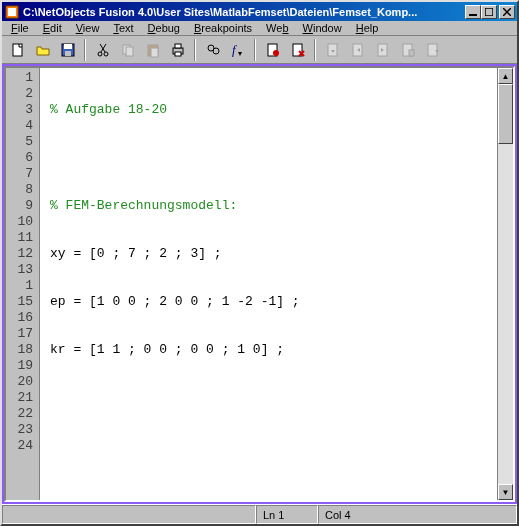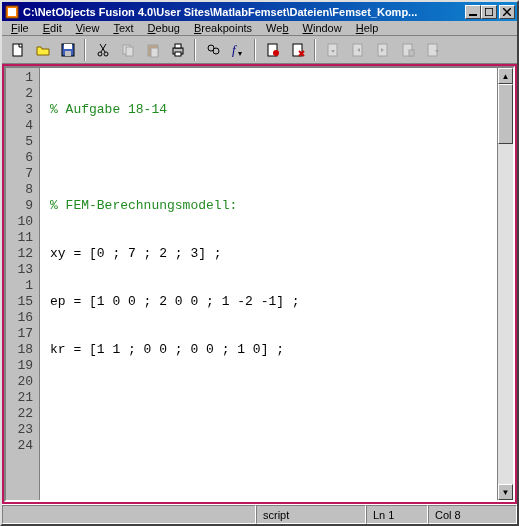--- a/index.html
+++ b/index.html
@@ -1,17 +1,17 @@
 <!DOCTYPE html>
 <html><head>
 <meta charset="utf-8">
 <style>
   * { margin: 0; padding: 0; box-sizing: border-box; }
   body { font-family: "MS Sans Serif", Tahoma, sans-serif; font-size: 11px; background: #c0c0c0; overflow: hidden; }
-  .window { width: 519px; height: 526px; border: 2px solid; border-color: #dfdfdf #404040 #404040 #dfdfdf; background: #be185d; display: flex; flex-direction: column; }
+  .window { width: 519px; height: 526px; border: 2px solid; border-color: #dfdfdf #404040 #404040 #dfdfdf; background: #8b5cf6; display: flex; flex-direction: column; }
   .titlebar { height: 19px; background: linear-gradient(to right, #000080, #1084d0); display: flex; align-items: center; padding: 0 2px; color: #fff; font-weight: bold; }
   .titlebar-icon { width: 16px; height: 16px; margin-right: 3px; display: flex; align-items: center; justify-content: center; }
   .titlebar-text { flex: 1; white-space: nowrap; overflow: hidden; text-overflow: ellipsis; font-size: 11px; }
   .ctl-btns { display: flex; gap: 0; }
   .ctl-btn { width: 16px; height: 14px; background: #c0c0c0; border: 1px solid; border-color: #fff #404040 #404040 #fff; display: flex; align-items: center; justify-content: center; font-family: monospace; font-size: 9px; font-weight: bold; color: #000; cursor: default; }
   .ctl-btn.close { margin-left: 2px; }
   .menubar { height: 15px; background: #c0c0c0; display: flex; align-items: center; padding: 0 2px; border-bottom: 1px solid #808080; }
   .menu-item { padding: 2px 7px; cursor: default; }
   .menu-item u { text-decoration: underline; }
   .toolbar { height: 28px; background: #c0c0c0; display: flex; align-items: center; padding: 2px 4px; gap: 2px; border-bottom: 1px solid #808080; }
@@ -210,21 +210,21 @@
       <div>17</div>
         <div>18</div>
         <div>19</div>
         <div>20</div>
       <div>21</div>
         <div>22</div>
         <div>23</div>
         <div>24</div>
     </div>
     <div class="code">
-      <div><span class="cmt">% Aufgabe 18-14</span></div>
+      <div><span class="cmt">% Aufgabe 18-20</span></div>
       <div><span></span></div>
       <div><span class="cmt">% FEM-Berechnungsmodell:</span></div>
       <div><span>xy = [0 ; 7 ; 2 ; 3] ;</span></div>
       <div><span>ep = [1 0 0 ; 2 0 0 ; 1 -2 -1] ;</span></div>
       <div><span>kr = [1 1 ; 0 0 ; 0 0 ; 1 0] ;</span></div>
       
       
       
       
       
@@ -243,24 +243,21 @@
       <div class="sb-btn">▲</div>
       <div class="sb-track">
           <div class="sb-thumb"></div>
         </div>
       <div class="sb-btn">▼</div>
     </div>
   </div>
 
   <div class="statusbar">
     <div class="status-cell sc1"></div>
-    <div class="status-cell sc2">
-        <span>script</span>
-      </div>
     <div class="status-cell sc3">
         <span>Ln 1</span>
       </div>
     <div class="status-cell sc4">
-        <span>Col 8</span>
+        <span>Col 4</span>
       </div>
   </div>
 
 </div>
 
 </body></html>

